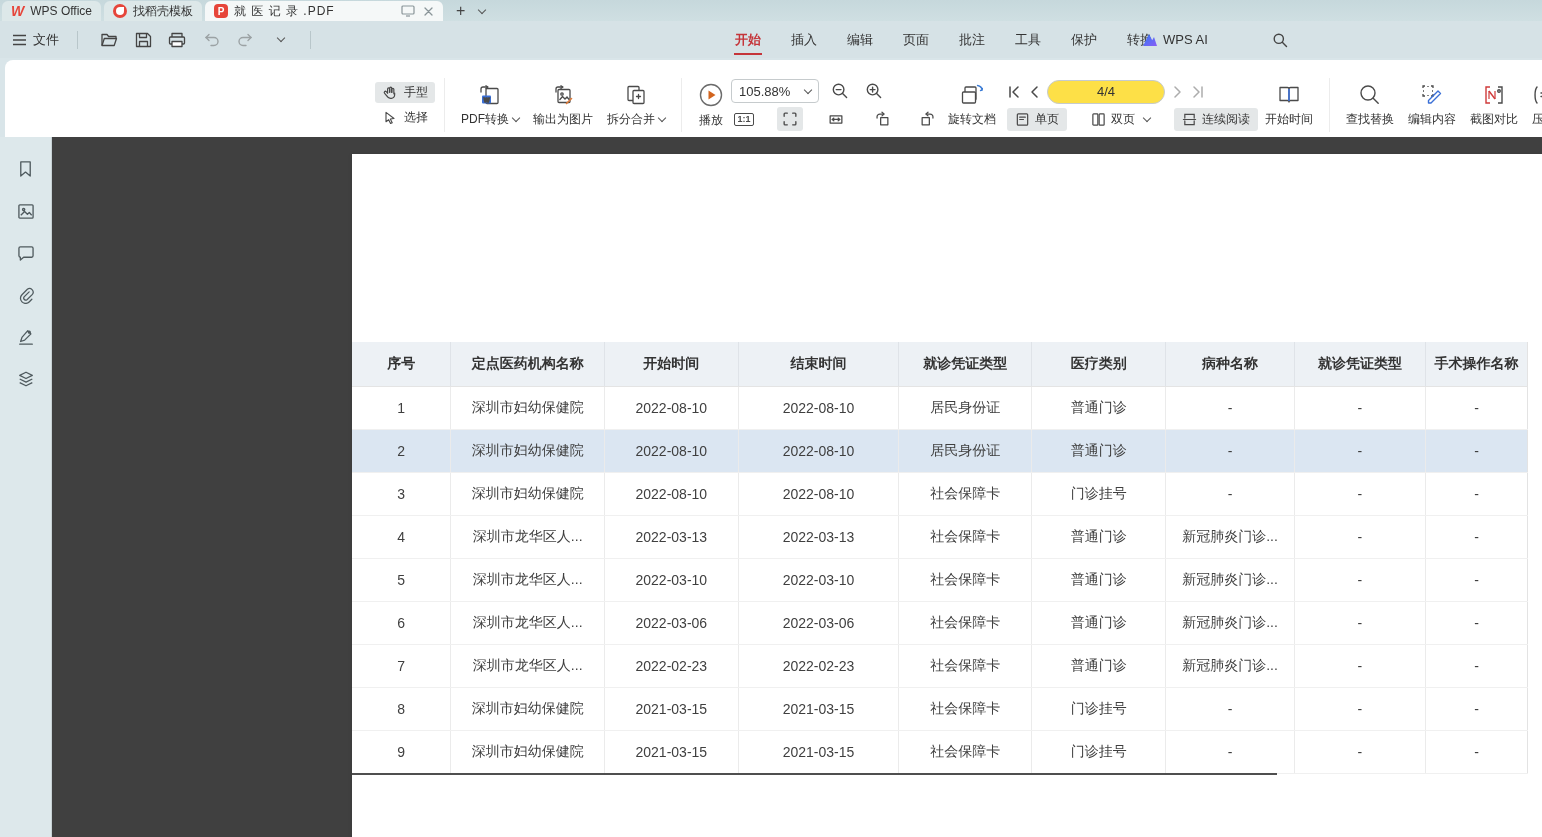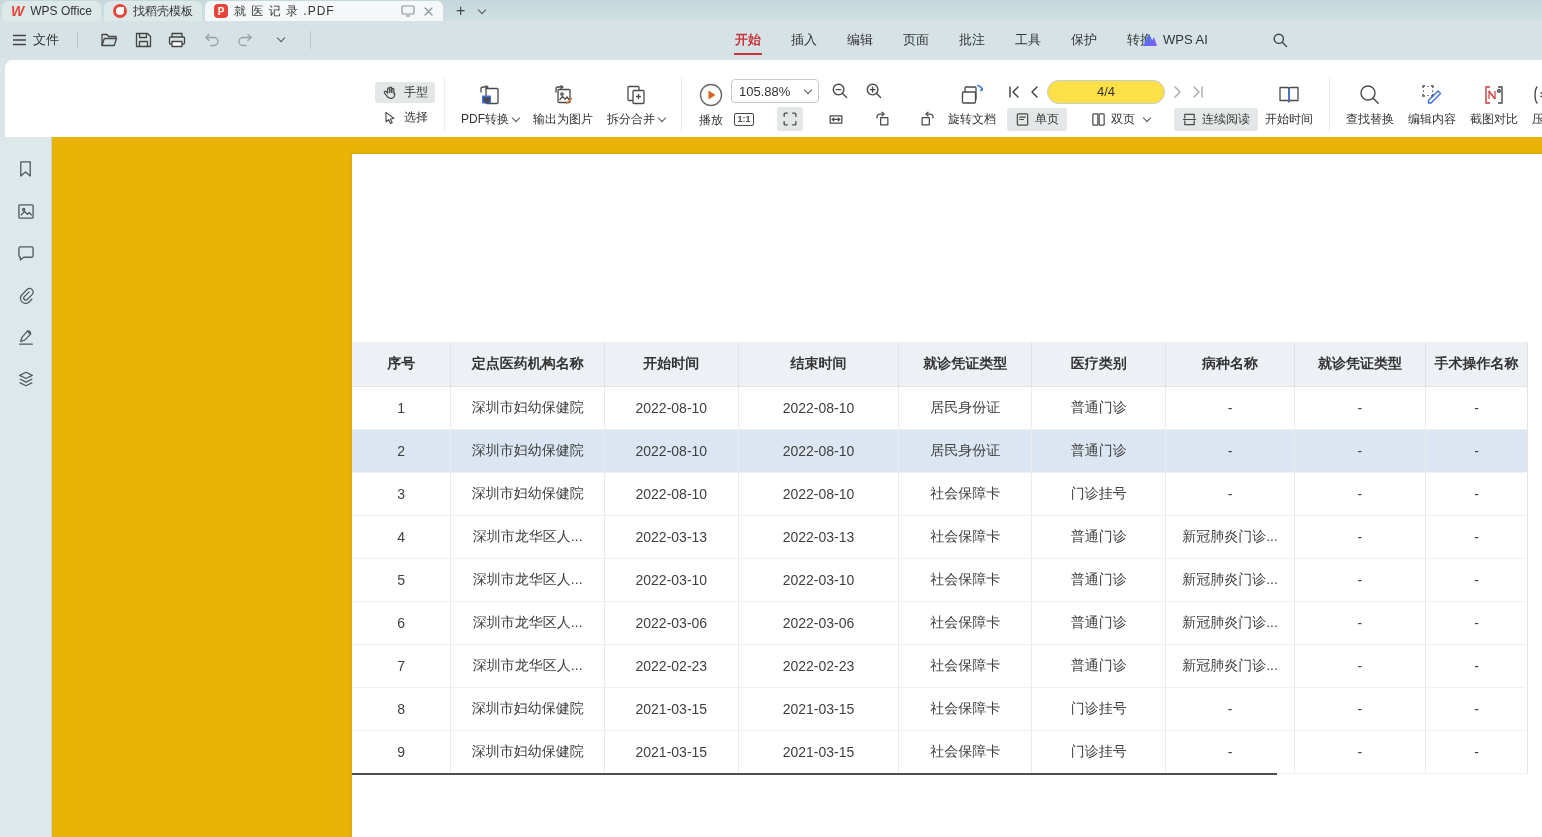--- a/index.html
+++ b/index.html
@@ -67,21 +67,21 @@
     border-radius:3px; white-space:nowrap; }
   .modebtn.on { background:#e4e7e8; }
   .duo { display:flex; flex-direction:column; gap:6px; }
   .duo .srow { padding:1px 4px; }
 
   
   .doc-area { position:relative; height:700px; display:flex; }
   .side-rail { width:52px; border-right:1px solid #c7d2d5; background:#dde8eb;
     display:flex; flex-direction:column; align-items:center; padding-top:20px; gap:18px; }
   .rail-btn { width:28px; height:24px; display:flex; align-items:center; justify-content:center; }
-  .canvas { flex:1; position:relative; overflow:hidden; background:#eab308; }
+  .canvas { flex:1; position:relative; overflow:hidden; background:#404040; }
   .page { position:absolute; left:300px; top:17px; width:1260px; height:760px; background:#fff;
     box-shadow:0 0 4px rgba(0,0,0,.12); }
 
   
   .med-table { border-collapse:collapse; table-layout:fixed; width:1176px; margin-top:188px;
     font-size:14px; }
   .med-table th { background:#edf1f5; font-weight:bold; color:#333; height:44px;
     border-right:1px solid #dfe3e8; border-bottom:1px solid #e4e4e4; }
   .med-table td { height:43px; text-align:center; color:#3f3f3f;
     border-right:1px solid #ebebeb; border-bottom:1px solid #f0f0f0; }

